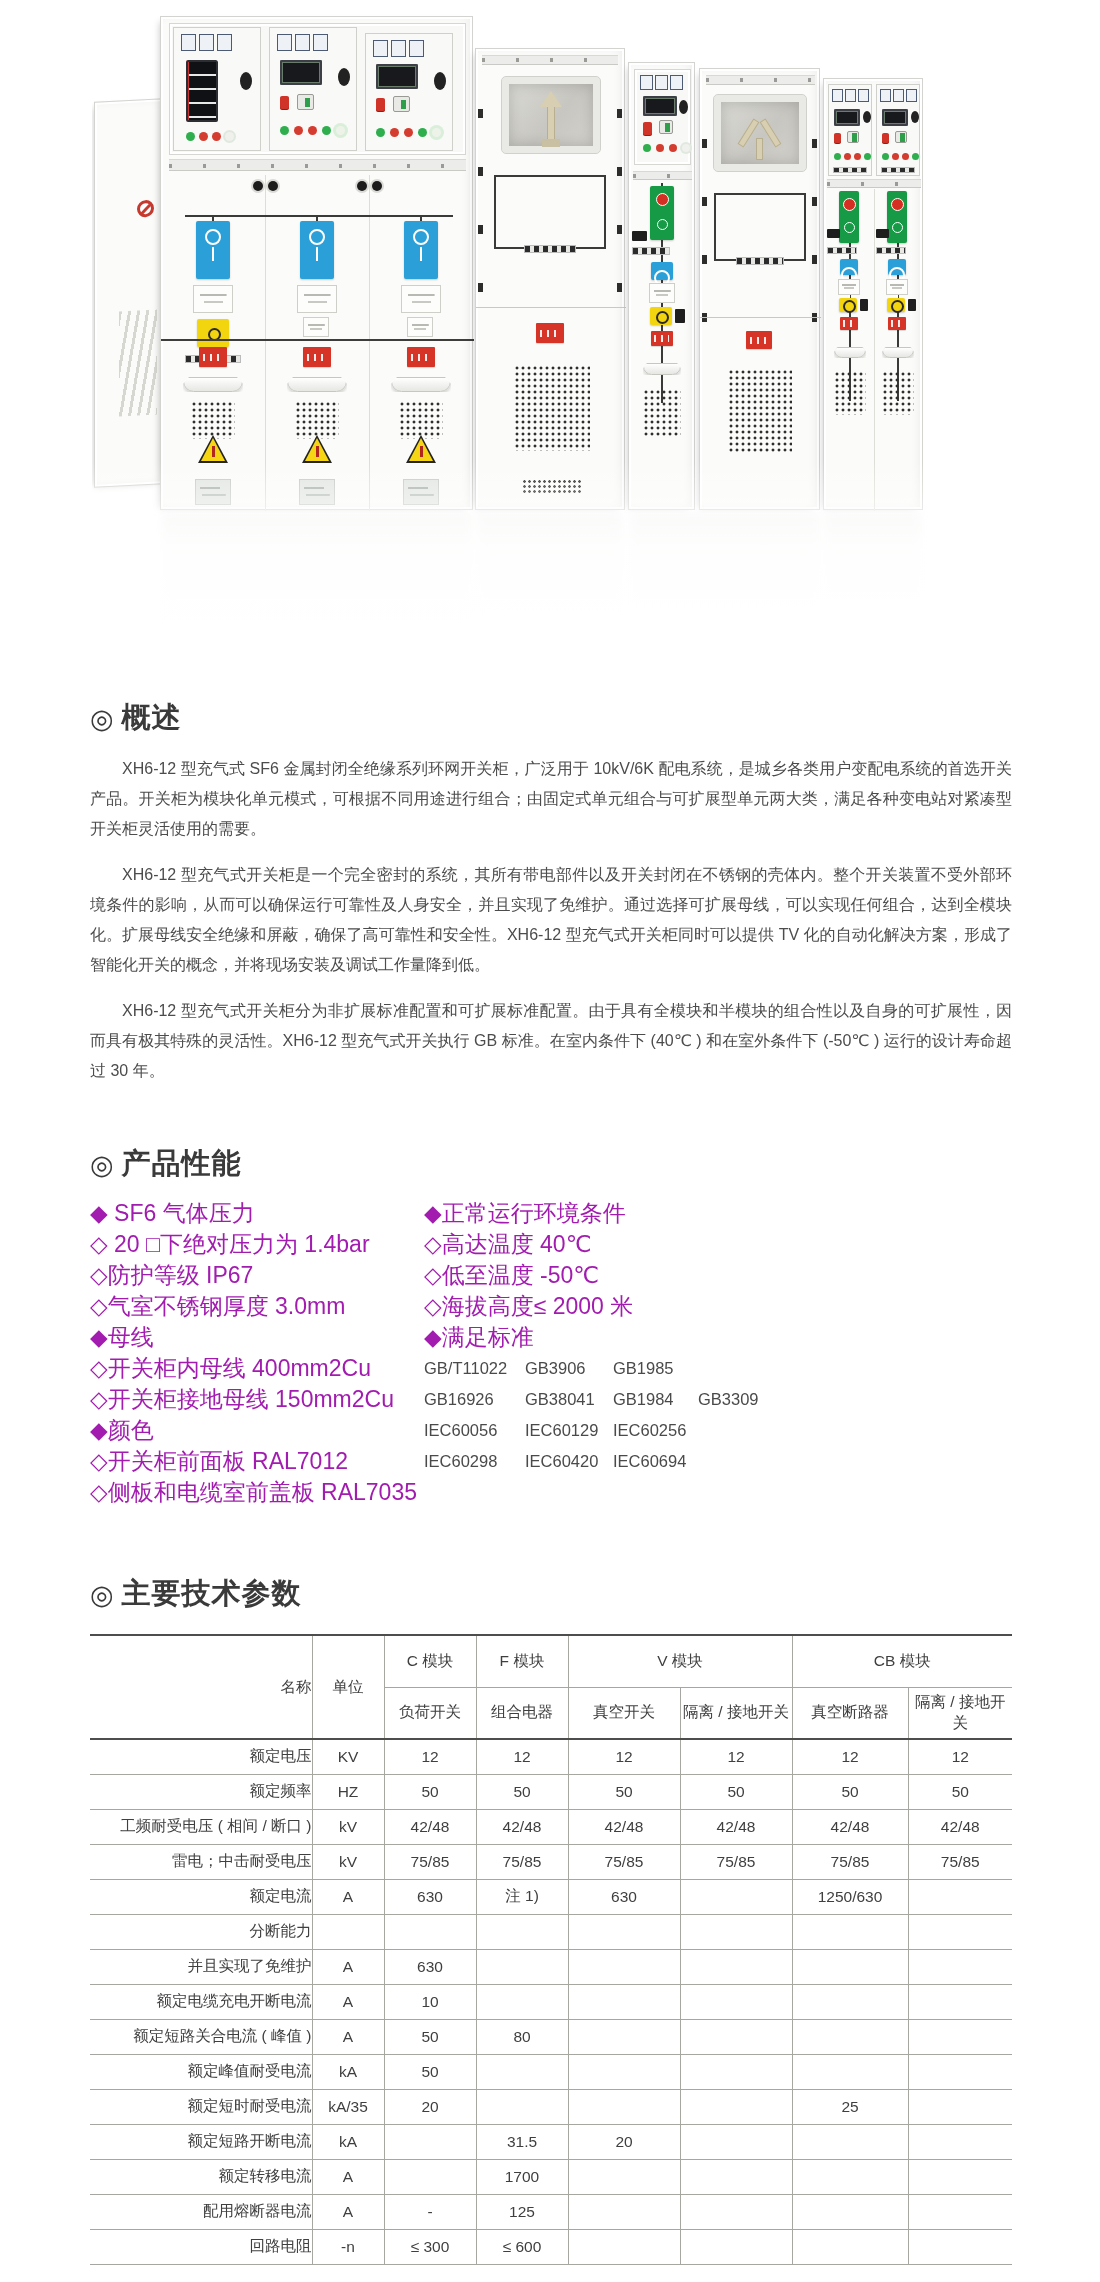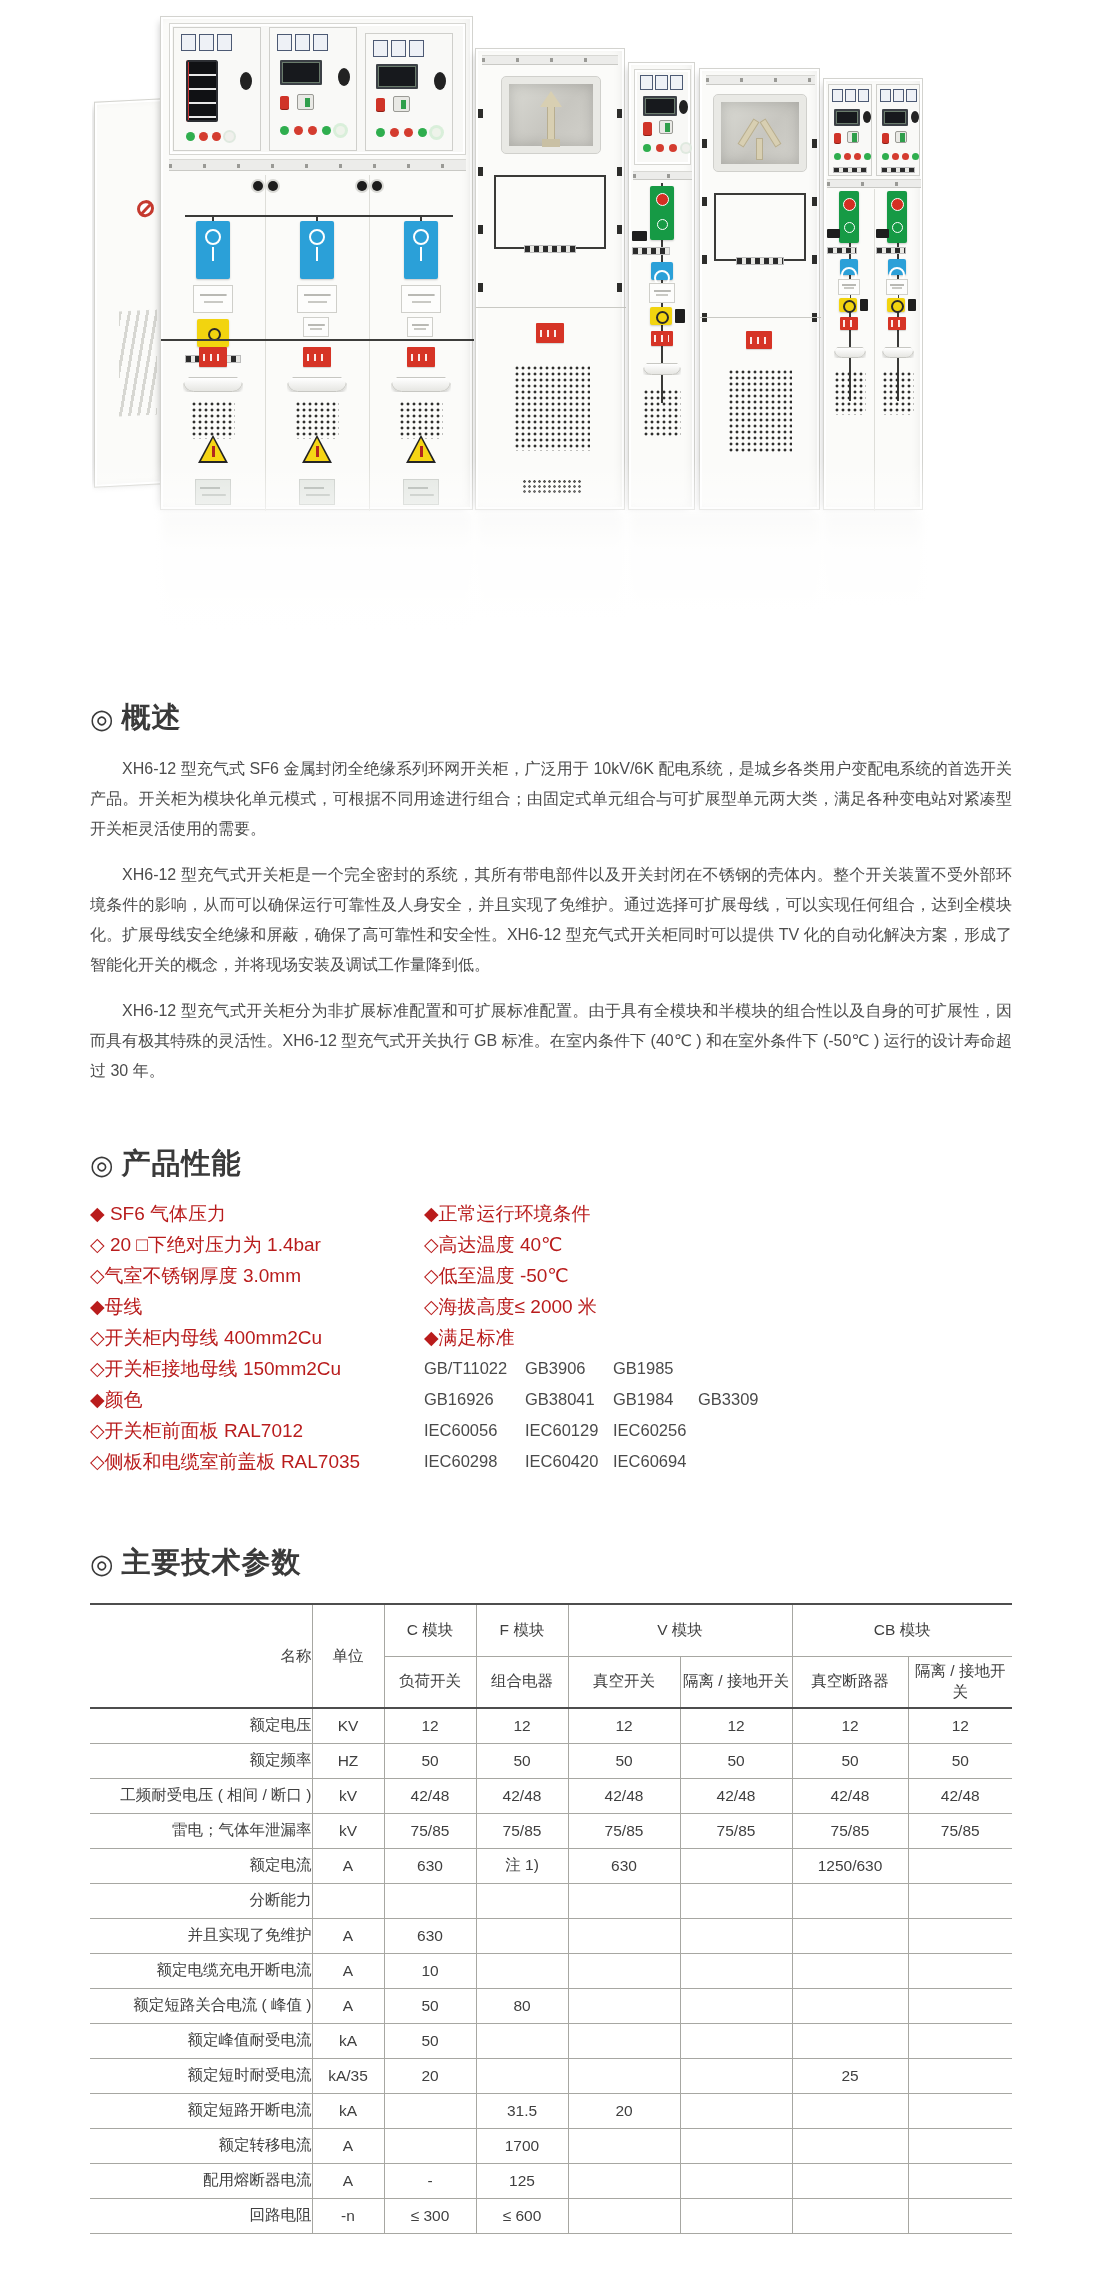--- a/index.html
+++ b/index.html
@@ -24,21 +24,21 @@
     font-size:16px; line-height:30px; text-align:justify; text-indent:2em;
     color:#4c4c4c; margin-top:16px;
   }
 
   
   #sec-performance { margin-top:58px; }
   .perf-cols { display:flex; margin-top:14px; }
   .perf-left { width:334px; }
   .perf-right { flex:1; }
   .perf-cols ul { list-style:none; }
-  .perf-cols li { font-size:19px; line-height:31px; color:#b91c1c; white-space:nowrap; }
+  .perf-cols li { font-size:23px; line-height:31px; color:#a21caf; white-space:nowrap; }
   .std-row { display:flex; font-size:16.5px; line-height:31px; color:#4a4a4a; }
   .std-cell { display:inline-block; }
   .std-cell:nth-child(1){ width:101px; }
   .std-cell:nth-child(2){ width:88px; }
   .std-cell:nth-child(3){ width:85px; }
 
   
   #sec-parameters { margin-top:66px; }
   table.params {
     width:922px; border-collapse:collapse; table-layout:fixed;
@@ -327,20 +327,21 @@
 
 <section class="content" id="sec-performance">
   <h2 class="sec-title">
     <span class="bullet">◎</span>
     <span>产品性能</span>
   </h2>
   <div class="perf-cols">
     <ul class="perf-left" id="perf-left">
         <li>◆ SF6 气体压力</li>
         <li>◇ 20 □下绝对压力为 1.4bar</li>
+        <li>◇防护等级 IP67</li>
         <li>◇气室不锈钢厚度 3.0mm</li>
         <li>◆母线</li>
         <li>◇开关柜内母线 400mm2Cu</li>
         <li>◇开关柜接地母线 150mm2Cu</li>
         <li>◆颜色</li>
         <li>◇开关柜前面板 RAL7012</li>
         <li>◇侧板和电缆室前盖板 RAL7035</li>
       </ul>
     <div class="perf-right">
       <ul id="perf-right-items">
@@ -439,21 +440,21 @@
           <td class="name-c">工频耐受电压 ( 相间 / 断口 )</td>
           <td class="bl">kV</td>
           <td class="bl">42/48</td>
           <td class="bl">42/48</td>
           <td class="bl">42/48</td>
           <td class="bl">42/48</td>
           <td class="bl">42/48</td>
           <td class="bl">42/48</td>
         </tr>
         <tr>
-          <td class="name-c">雷电；气体年泄漏率</td>
+          <td class="name-c">雷电；中击耐受电压</td>
           <td class="bl">kV</td>
           <td class="bl">75/85</td>
           <td class="bl">75/85</td>
           <td class="bl">75/85</td>
           <td class="bl">75/85</td>
           <td class="bl">75/85</td>
           <td class="bl">75/85</td>
         </tr>
         <tr>
           <td class="name-c">额定电流</td>

